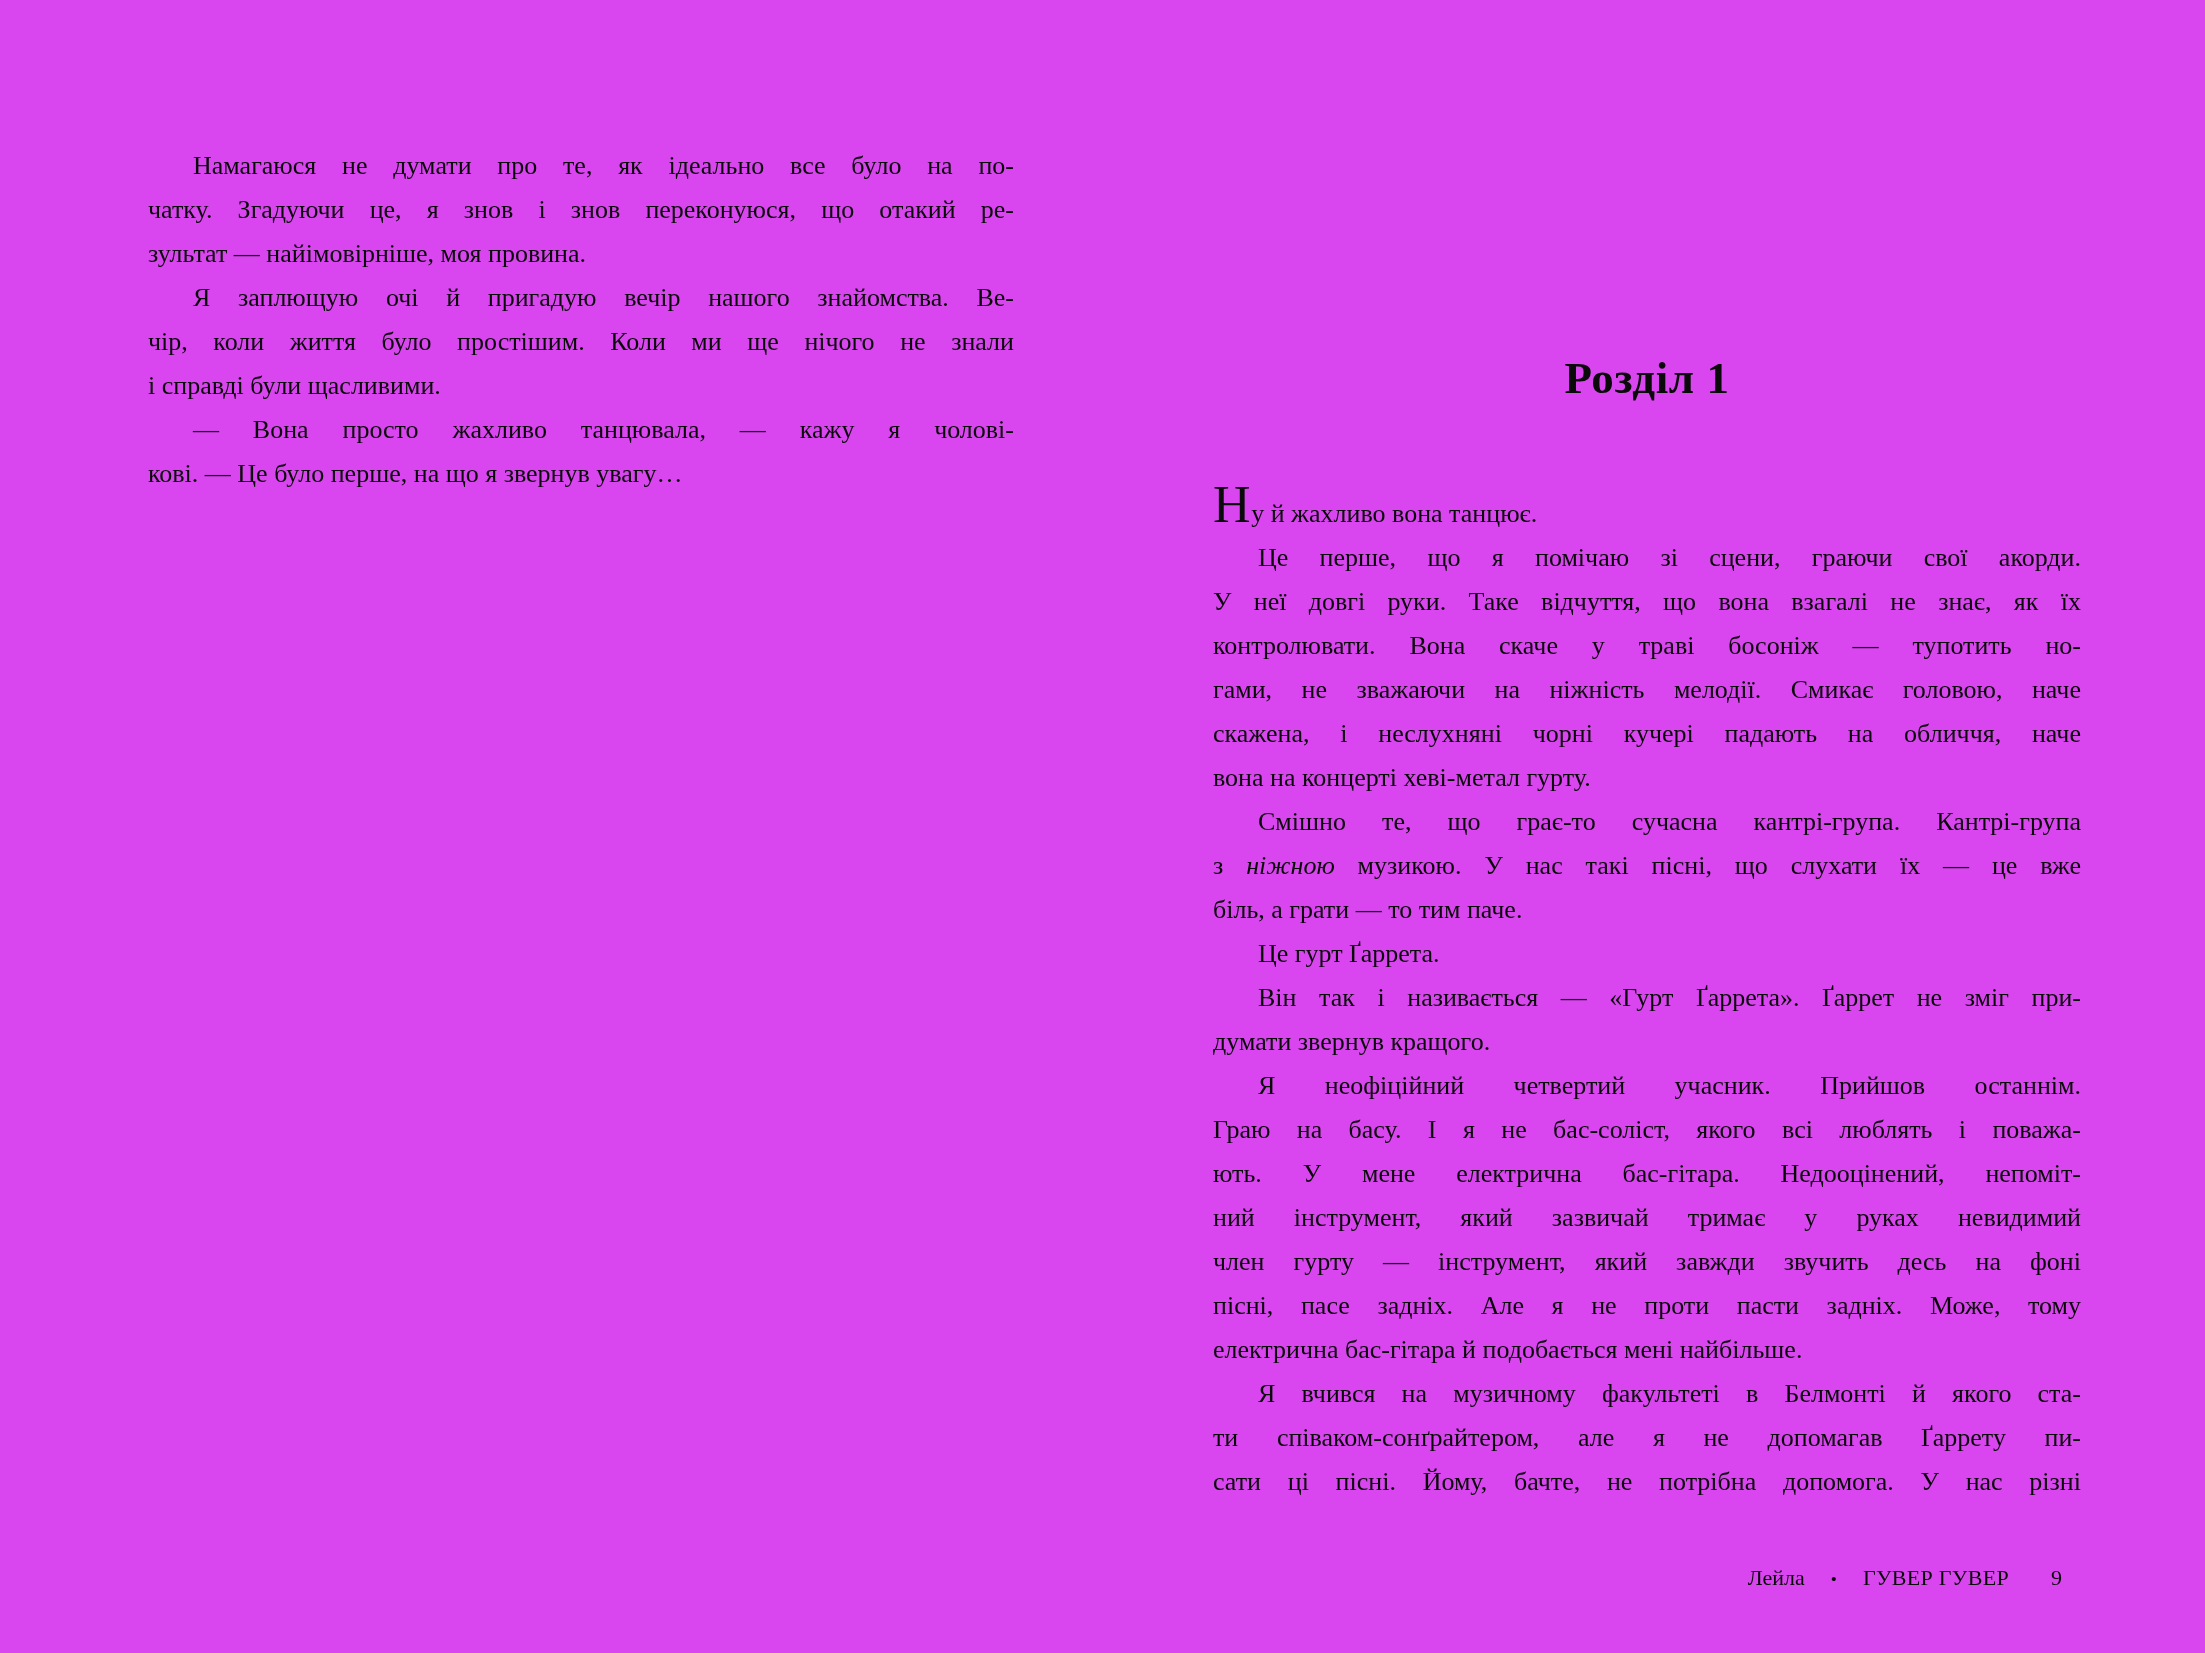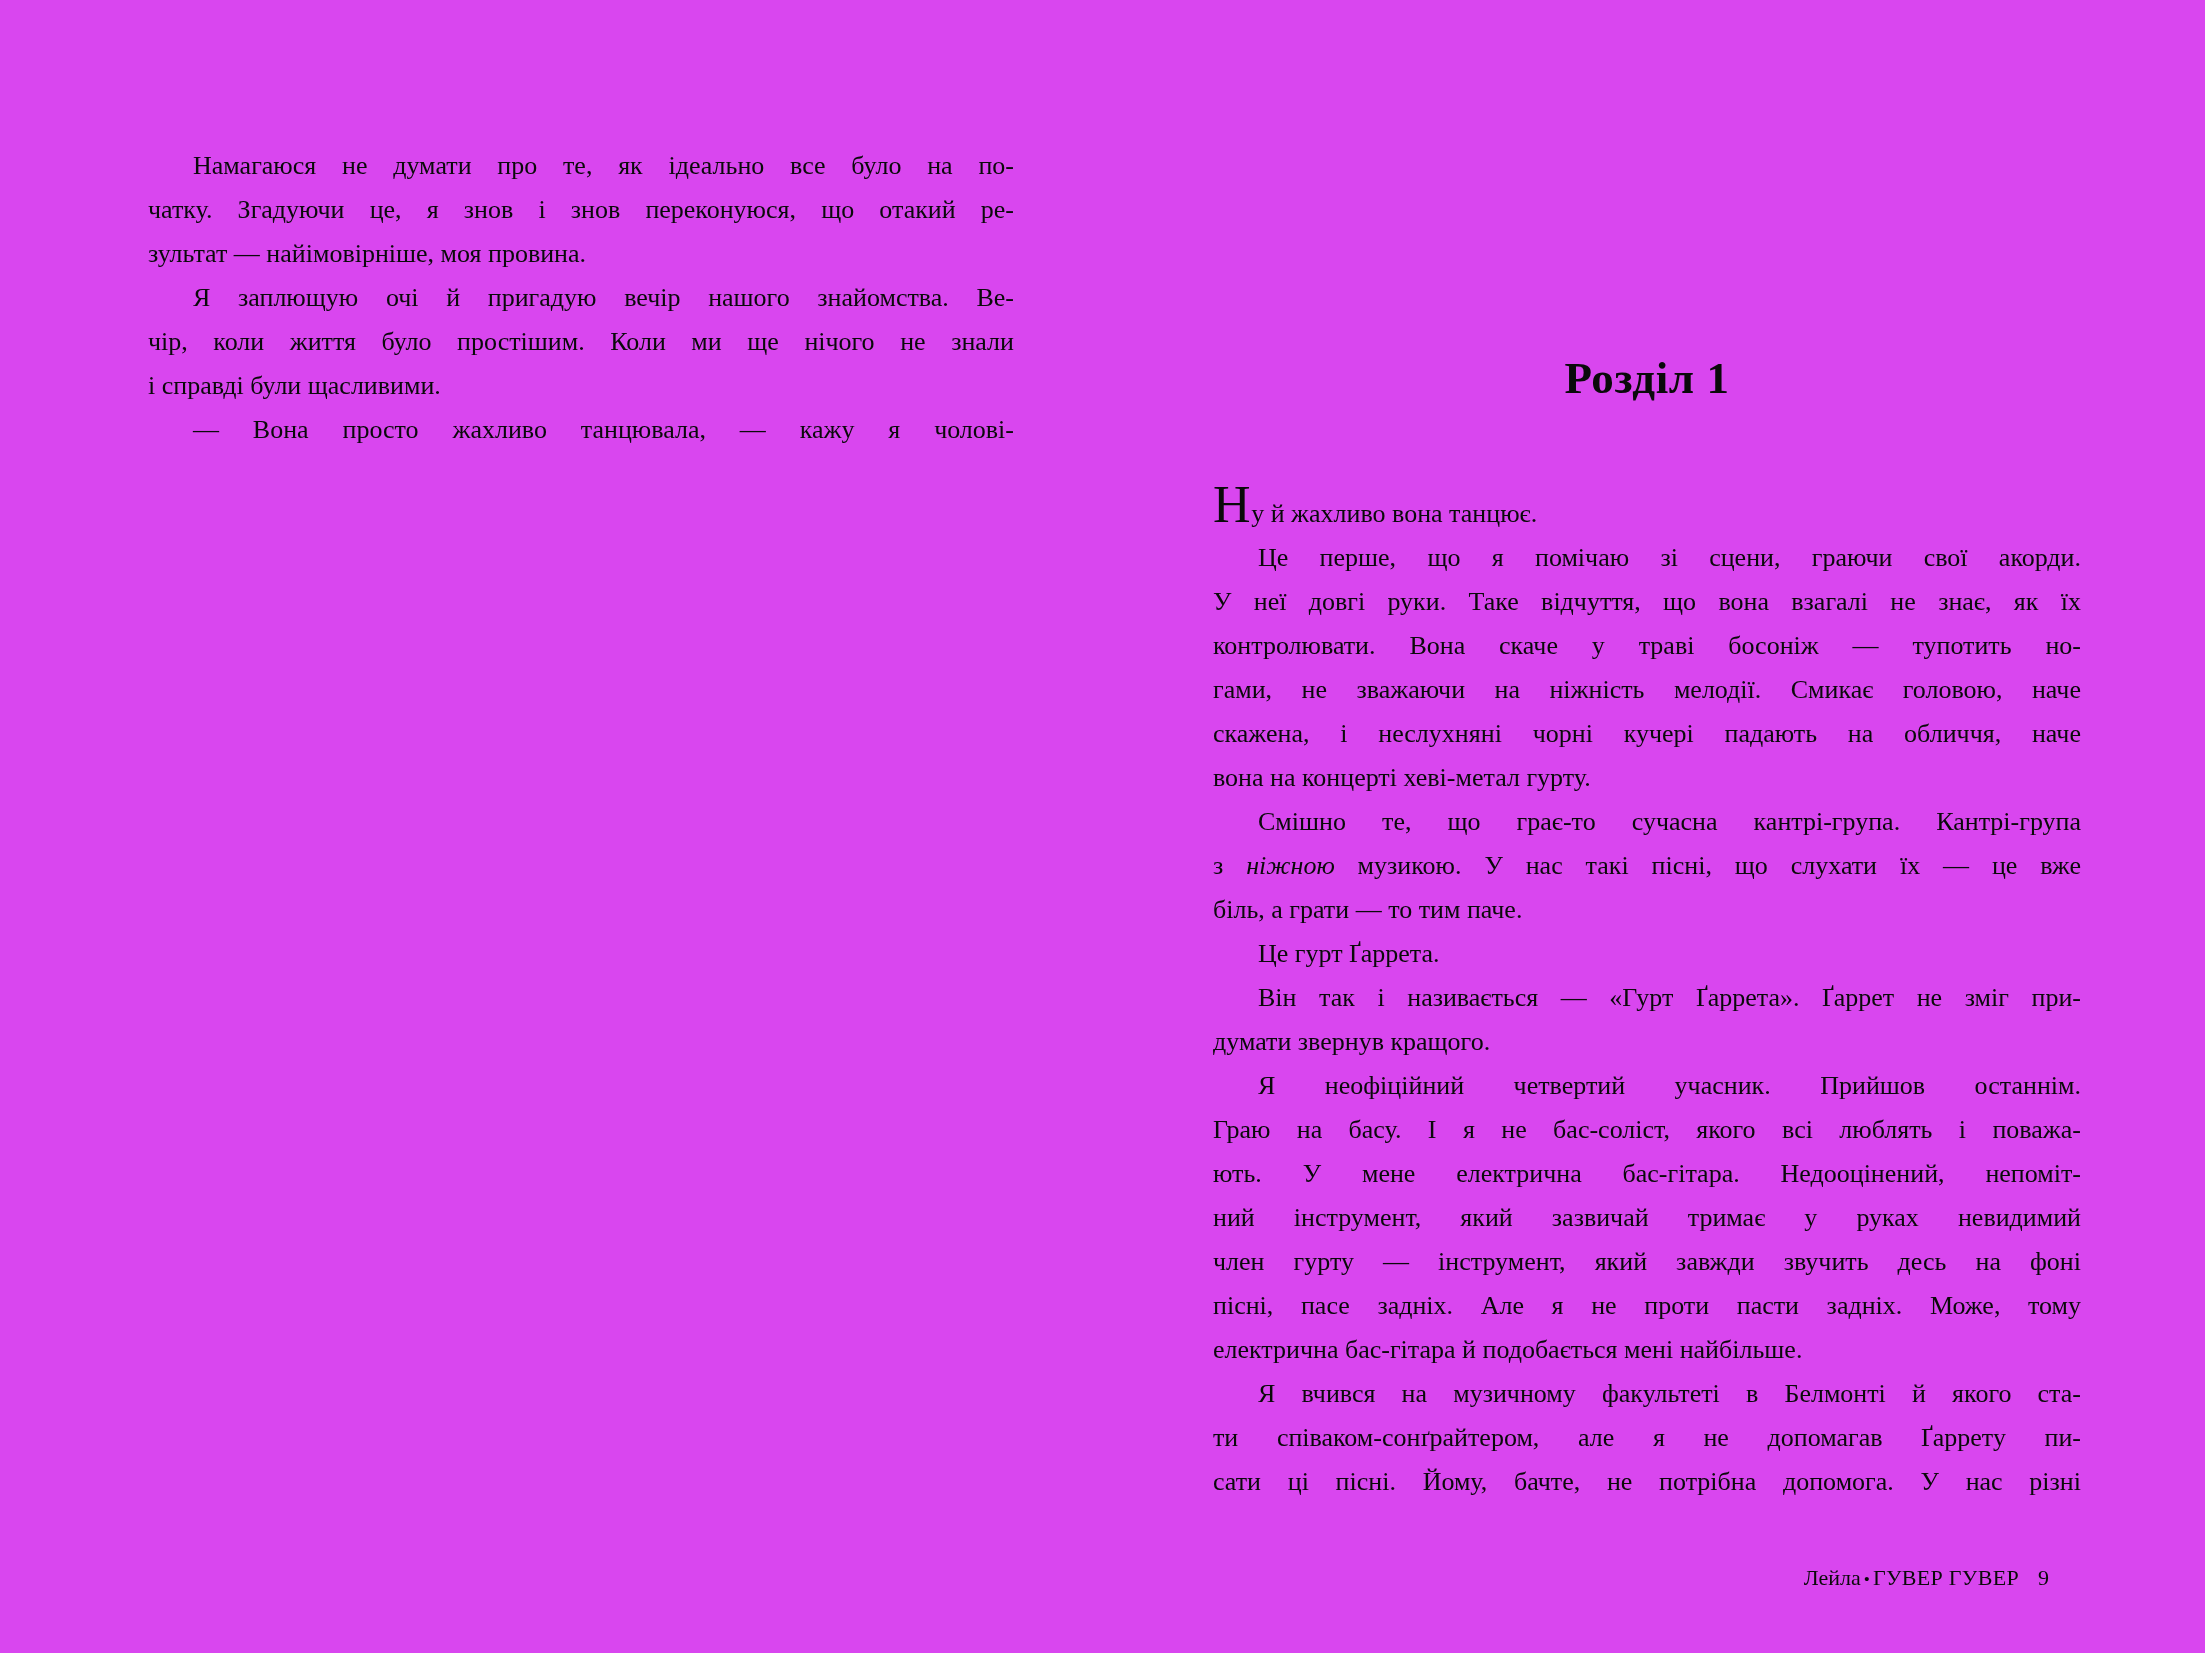--- a/index.html
+++ b/index.html
@@ -73,46 +73,47 @@
     margin: 0;
     font-size: 45px;
     line-height: 44px;
     font-weight: bold;
     text-align: center;
     letter-spacing: 0.6px;
   }
   .running-footer {
     position: absolute;
     top: 1564px;
-    right: 156px;         
+    right: 143px;         
     font-size: 22px;
     line-height: 27px;
     display: flex;
     align-items: baseline;
-    column-gap: 3px;
+    column-gap: 26px;
     white-space: nowrap;
   }
   .running-footer .author { letter-spacing: 0.3px; }
   .running-footer .bullet { font-size: 17.4px; }
   .running-footer .page-num { margin-left: 16px; }
 </style>
 </head>
 <body>
 
 <div class="spread">
 
   <section class="page page-left">
     <div class="body-text left-text">
         <div class="line indent just"><span>Намагаюся не думати про те, як ідеально все було на по-</span></div>
         <div class="line just"><span>чатку. Згадуючи це, я знов і знов переконуюся, що отакий ре-</span></div>
         <div class="line"><span>зультат — найімовірніше, моя провина.</span></div>
         <div class="line indent just"><span>Я заплющую очі й пригадую вечір нашого знайомства. Ве-</span></div>
         <div class="line just"><span>чір, коли життя було простішим. Коли ми ще нічого не знали</span></div>
         <div class="line"><span>і справді були щасливими.</span></div>
         <div class="line indent just"><span>— Вона просто жахливо танцювала, — кажу я чолові-</span></div>
+        <div class="line"><span>кові. — Це було перше, на що я звернув увагу…</span></div>
       </div>
   </section>
 
   <section class="page page-right">
     <h1 class="chapter-title">Розділ 1</h1>
 
     <div class="body-text right-text">
         <div class="line"><span class="drop-cap">Н</span><span>у й жахливо вона танцює.</span></div>
         <div class="line indent just"><span>Це перше, що я помічаю зі сцени, граючи свої акорди.</span></div>
         <div class="line just"><span>У неї довгі руки. Таке відчуття, що вона взагалі не знає, як їх</span></div>

